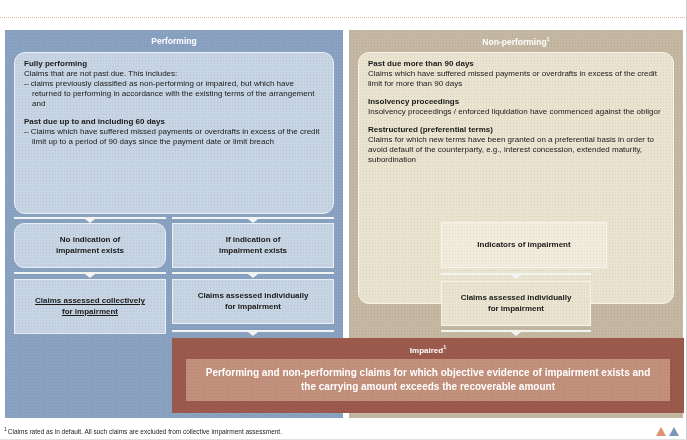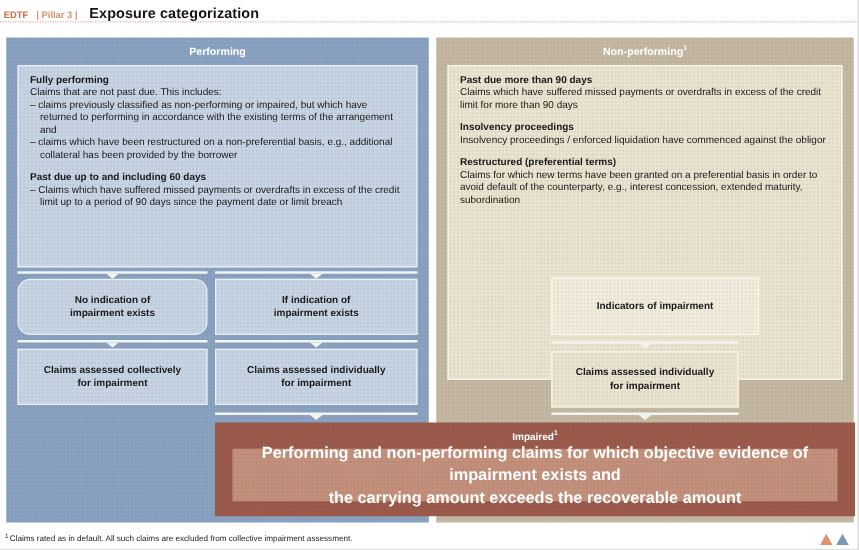--- a/index.html
+++ b/index.html
@@ -19,21 +19,21 @@
 
   
   .panel{position:absolute;top:30px;height:388px;}
   .panel.performing{left:5px;width:338px;background-color:#8aa2c1;}
   .panel.nonperforming{left:349px;width:334px;background-color:#c5b8a2;}
   .panel-title{position:absolute;top:6px;left:0;right:0;text-align:center;
                font-size:8.5px;font-weight:bold;color:#ffffff;}
   .panel-title sup{font-size:5.5px;}
 
   
-  .bigbox{position:absolute;left:9px;top:22px;padding:6px 9px;font-size:8px;line-height:1.25;color:#1a1a1a;}
+  .bigbox{position:absolute;left:9px;top:22px;padding:6px 9px;font-size:8px;line-height:1.25;color:#1a1a1a;border-radius:11px;}
   .performing .bigbox{width:320px;height:162px;background-color:#c7d4e3;border:1px solid #e8eef5;}
   .nonperforming .bigbox{width:316px;height:252px;background-color:#eae3d0;border:1px solid #f7f3e9;}
   .sec + .sec{margin-top:8px;}
   .bigbox p{margin:0;}
   .bigbox .h{font-weight:bold;}
   .bigbox .bullet{padding-left:8px;text-indent:-8px;}
 
   
   .flowbox{position:absolute;display:flex;align-items:center;justify-content:center;text-align:center;
            font-weight:bold;font-size:8px;line-height:1.3;color:#1a1a1a;white-space:pre-line;padding:2px;}
@@ -45,51 +45,45 @@
   .conn{position:absolute;height:2px;background:#f2f4f1;}
   .conn .tri{position:absolute;left:50%;top:2px;margin-left:-5px;width:0;height:0;
              border-left:5px solid transparent;border-right:5px solid transparent;border-top:4px solid #f2f4f1;}
 
   
   .impaired{position:absolute;left:172px;top:338px;width:512px;height:75px;background-color:#9b5a4b;z-index:5;}
   .imp-title{position:absolute;top:6px;left:0;right:0;text-align:center;color:#fff;font-weight:bold;font-size:8px;}
   .imp-title sup{font-size:5.5px;}
   .imp-inner{position:absolute;left:14px;top:21px;width:484px;height:42px;background-color:#c3907b;
              display:flex;align-items:center;justify-content:center;text-align:center;
-             color:#fff;font-weight:bold;font-size:13px;line-height:1.4;white-space:pre-line;}
+             color:#fff;font-weight:bold;font-size:10px;line-height:1.4;white-space:pre-line;}
 
   
   .footnote{position:absolute;left:4px;top:426px;font-size:6.5px;color:#222;}
   .footnote sup{font-size:5px;margin-right:1px;}
   .nav{position:absolute;right:7px;top:427px;display:flex;gap:3px;}
   .tri-up{width:0;height:0;border-left:5.5px solid transparent;border-right:5.5px solid transparent;}
   .tri-up.orange{border-bottom:9px solid #dd9271;}
   .tri-up.blue{border-bottom:9px solid #7b97b7;}
 </style>
 </head>
 <body>
 
 <div class="page">
 
-  <div class="hdr">
-    <span class="brand">EDTF</span>
-    <span class="pillar">| Pillar 3 |</span>
-    <span class="title">Exposure categorization</span>
-  </div>
   <div class="hdr-rule"></div>
 
   <section class="panel performing tex">
     <div class="panel-title">Performing</div>
 
     <div class="bigbox tex">
       <div class="sec">
         <p class="h">Fully performing</p>
         <p>Claims that are not past due. This includes:</p>
         <p class="bullet">– claims previously classified as non-performing or impaired, but which have returned to performing in accordance with the existing terms of the arrangement and</p>
-        <p class="bullet">– claims which have been restructured on a non-preferential basis, e.g., additional collateral has been provided by the borrower</p>
       </div>
       <div class="sec">
         <p class="h">Past due up to and including 60 days</p>
         <p class="bullet">– Claims which have suffered missed payments or overdrafts in excess of the credit limit up to a period of 90 days since the payment date or limit breach</p>
       </div>
     </div>
 
     <div class="conn" style="left:9px;top:187px;width:152px;">
         <i class="tri"></i>
       </div>
@@ -102,21 +96,21 @@
     <div class="flowbox tex" style="left:167px;top:193px;width:162px;height:45px;">If indication of
 impairment exists</div>
 
     <div class="conn" style="left:9px;top:242px;width:152px;">
         <i class="tri"></i>
       </div>
     <div class="conn" style="left:167px;top:242px;width:162px;">
         <i class="tri"></i>
       </div>
 
-    <div class="flowbox tex" style="left:9px;top:249px;width:152px;height:45px;">Claims assessed collectively
+    <div class="flowbox tex" style="left:9px;top:249px;width:152px;height:55px;text-decoration:underline;">Claims assessed collectively
 for impairment</div>
     <div class="flowbox tex" style="left:167px;top:249px;width:162px;height:45px;">Claims assessed individually
 for impairment</div>
 
     <div class="conn" style="left:167px;top:300px;width:162px;">
         <i class="tri"></i>
       </div>
   </section>
 
   <section class="panel nonperforming tex">

